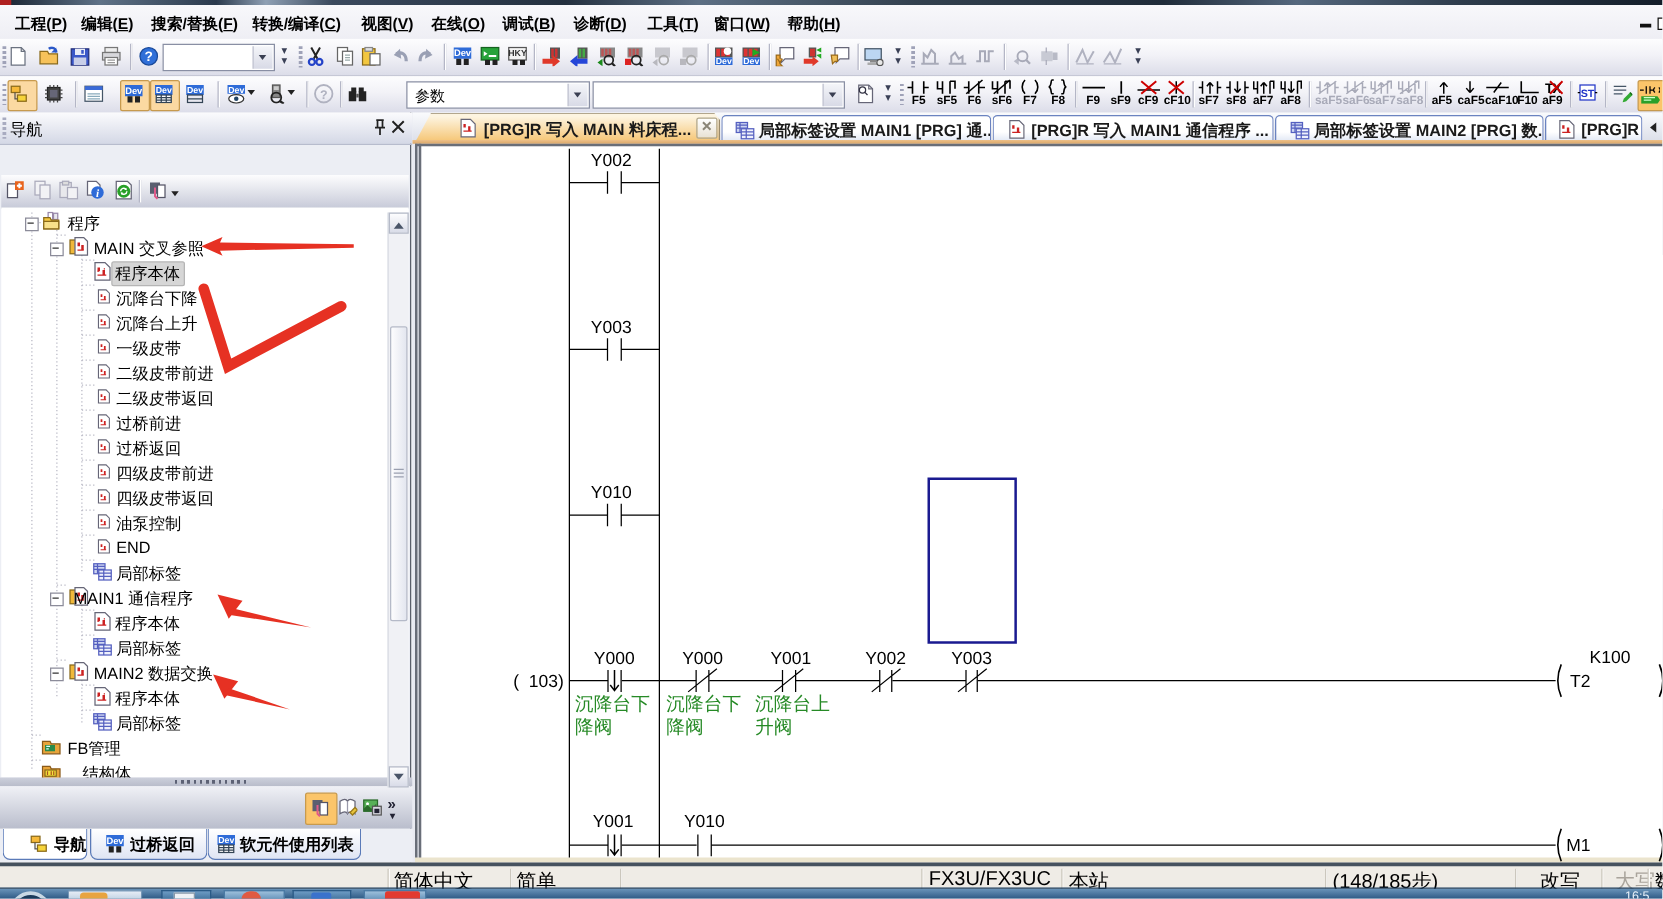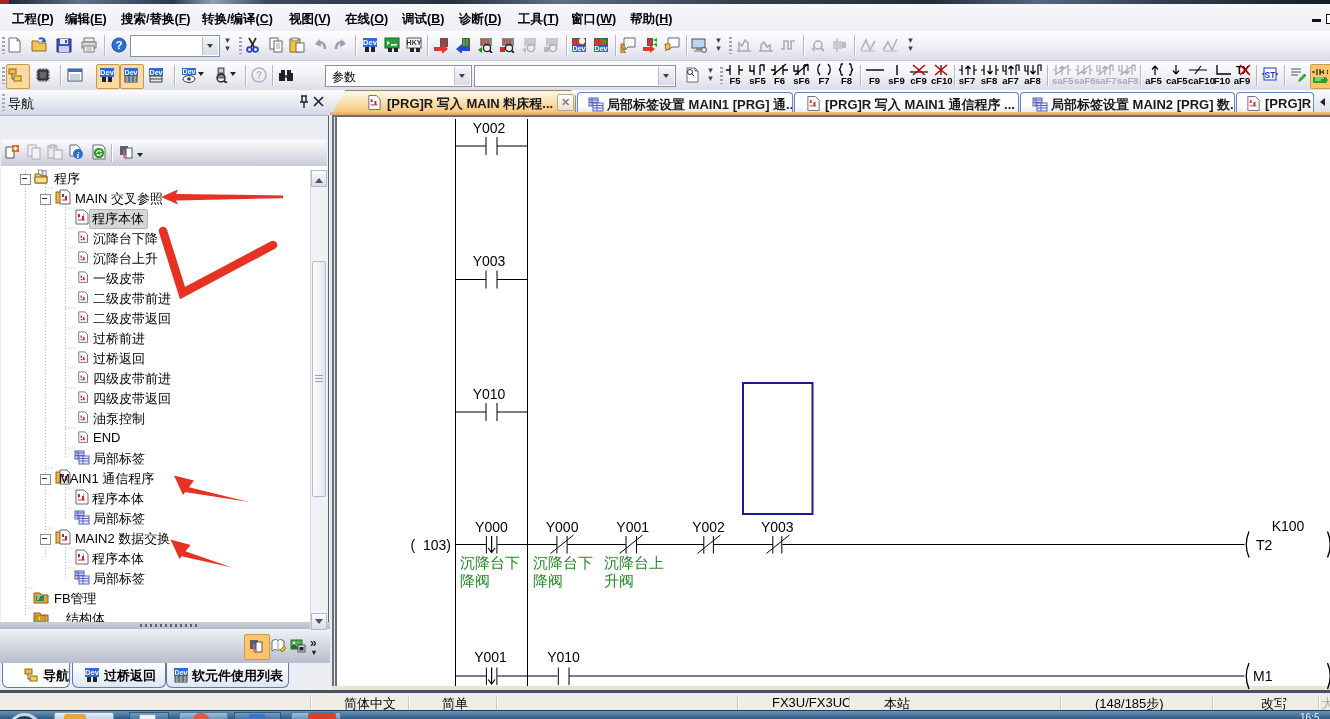--- a/index.html
+++ b/index.html
@@ -61,21 +61,21 @@
 #cbord1{position:absolute;left:2px;top:25px;width:1.5px;height:572px;background:#696e78;}
 #cbord2{position:absolute;left:5.2px;top:25px;width:1.8px;height:572px;background:#696e78;}
 #cbordt{position:absolute;left:2px;top:25px;width:998px;height:2px;background:#696e78;}
 #cbot{position:absolute;left:2px;top:596px;width:998px;height:4px;background:#ebe4cd;}
 .etab{position:absolute;top:0;height:23px;border:1px solid #6b83c0;border-bottom:none;
   border-radius:4px 4px 0 0;background:linear-gradient(#ffffff 60%,#dde4f3);
   font-size:13px;font-weight:bold;color:#1a1a1a;white-space:nowrap;overflow:hidden;}
 .etab.active{background:linear-gradient(#fdf4e0 10%,#f6c97d 90%);border-color:#9a8a6a;}
 
 #statusbar{left:0;top:690px;width:1330px;height:20px;background:#efece6;border-top:3px solid #46525e;}
-#statusbar .st{position:absolute;top:2px;font-size:13px;color:#000;white-space:nowrap;margin-left:29px;}
+#statusbar .st{position:absolute;top:2px;font-size:16px;color:#000;white-space:nowrap;}
 #statusbar .ssep{position:absolute;top:2px;bottom:2px;width:1px;background:#cbc7bd;border-right:1px solid #fdfcfa;}
 
 #taskbar{left:0;top:710px;width:1330px;height:9px;
   background:linear-gradient(#6a94ba,#2e5a85);border-top:1px solid #1a3a5a;box-sizing:border-box;overflow:hidden;}
 </style>
 </head>
 <body>
 <div class="abs" id="titlebar"></div>
 <div class="abs" id="titlered"></div>
 <div class="abs" id="menubar">

